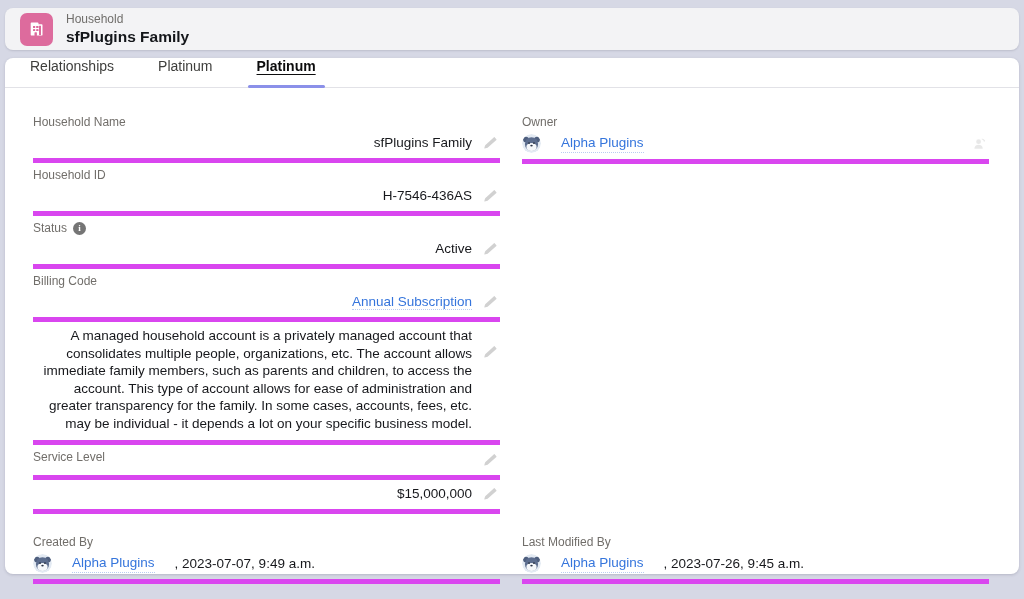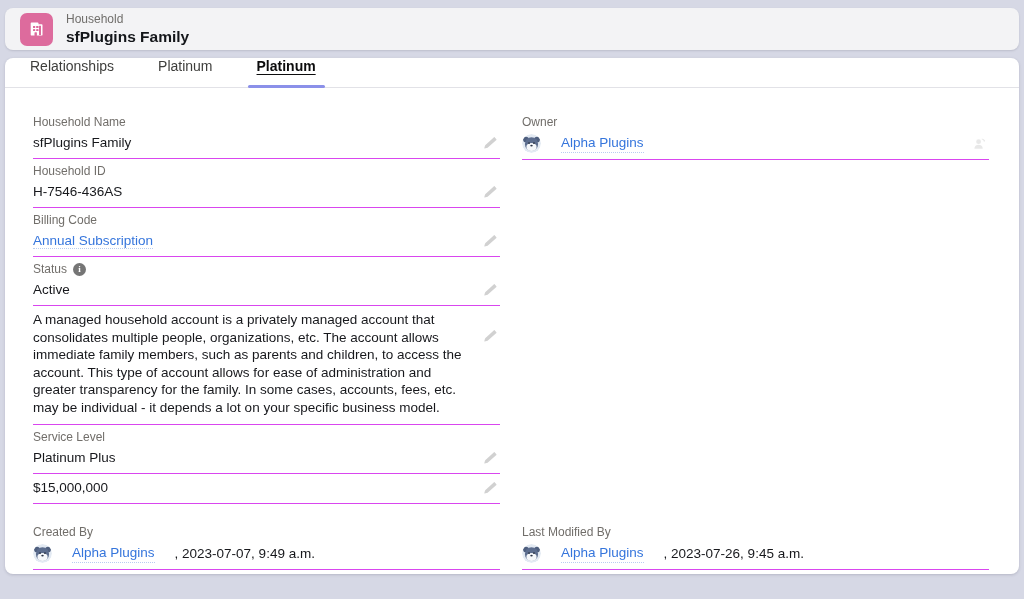--- a/index.html
+++ b/index.html
@@ -89,22 +89,23 @@
     flex: 1;
     display: grid;
     grid-template-columns: 1fr 1fr;
     column-gap: 22px;
     padding: 22px 30px 28px 28px;
   }
   .col { display: flex; flex-direction: column; }
 
   .field {
     position: relative;
-    border-bottom: 1px solid #d946ef;
+    border-bottom: 5px solid #d946ef;
     padding: 5px 0 6px 0;
+    text-align: right;
   }
   .field-label {
     font-size: 12px;
     color: #716e6a;
     line-height: 15px;
     margin-bottom: 4px;
     display: flex;
     align-items: center;
     gap: 6px;
   }
@@ -200,50 +201,49 @@
 
       <div class="field">
         <div class="field-label">Household ID</div>
         <div class="field-value">H-7546-436AS</div>
         <svg class="edit-btn" viewBox="0 0 16 16">
             <path fill="#c9c9c9" d="M11.8 1.9l2.3 2.3c.2.2.2.5 0 .7l-8.9 8.9-3 .8c-.3.1-.6-.2-.5-.5l.8-3 8.9-8.9c.2-.2.5-.2.7 0z" transform="rotate(3 8 8)"></path>
           </svg>
       </div>
 
       <div class="field">
+        <div class="field-label">
+          <span>Status</span>
+          <span class="info-icon">i</span>
+        </div>
+        <div class="field-value">Active</div>
+        <svg class="edit-btn" viewBox="0 0 16 16">
+            <path fill="#c9c9c9" d="M11.8 1.9l2.3 2.3c.2.2.2.5 0 .7l-8.9 8.9-3 .8c-.3.1-.6-.2-.5-.5l.8-3 8.9-8.9c.2-.2.5-.2.7 0z" transform="rotate(3 8 8)"></path>
+          </svg>
+      </div>
+
+      <div class="field">
         <div class="field-label">Billing Code</div>
         <div class="field-value">
           <a class="link">Annual Subscription</a>
         </div>
         <svg class="edit-btn" viewBox="0 0 16 16">
             <path fill="#c9c9c9" d="M11.8 1.9l2.3 2.3c.2.2.2.5 0 .7l-8.9 8.9-3 .8c-.3.1-.6-.2-.5-.5l.8-3 8.9-8.9c.2-.2.5-.2.7 0z" transform="rotate(3 8 8)"></path>
           </svg>
       </div>
 
       <div class="field">
-        <div class="field-label">
-          <span>Status</span>
-          <span class="info-icon">i</span>
-        </div>
-        <div class="field-value">Active</div>
-        <svg class="edit-btn" viewBox="0 0 16 16">
-            <path fill="#c9c9c9" d="M11.8 1.9l2.3 2.3c.2.2.2.5 0 .7l-8.9 8.9-3 .8c-.3.1-.6-.2-.5-.5l.8-3 8.9-8.9c.2-.2.5-.2.7 0z" transform="rotate(3 8 8)"></path>
-          </svg>
-      </div>
-
-      <div class="field">
         <div class="field-value" style="padding-bottom:2px;">A managed household account is a privately managed account that consolidates multiple people, organizations, etc. The account allows immediate family members, such as parents and children, to access the account. This type of account allows for ease of administration and greater transparency for the family. In some cases, accounts, fees, etc. may be individual - it depends a lot on your specific business model.</div>
         <svg class="edit-btn" style="bottom:auto;top:22px;" viewBox="0 0 16 16">
             <path fill="#c9c9c9" d="M11.8 1.9l2.3 2.3c.2.2.2.5 0 .7l-8.9 8.9-3 .8c-.3.1-.6-.2-.5-.5l.8-3 8.9-8.9c.2-.2.5-.2.7 0z" transform="rotate(3 8 8)"></path>
           </svg>
       </div>
 
       <div class="field">
         <div class="field-label">Service Level</div>
-        <div class="field-value">Platinum Plus</div>
         <svg class="edit-btn" viewBox="0 0 16 16">
             <path fill="#c9c9c9" d="M11.8 1.9l2.3 2.3c.2.2.2.5 0 .7l-8.9 8.9-3 .8c-.3.1-.6-.2-.5-.5l.8-3 8.9-8.9c.2-.2.5-.2.7 0z" transform="rotate(3 8 8)"></path>
           </svg>
       </div>
 
       <div class="field">
         <div class="field-value">$15,000,000</div>
         <svg class="edit-btn" viewBox="0 0 16 16">
             <path fill="#c9c9c9" d="M11.8 1.9l2.3 2.3c.2.2.2.5 0 .7l-8.9 8.9-3 .8c-.3.1-.6-.2-.5-.5l.8-3 8.9-8.9c.2-.2.5-.2.7 0z" transform="rotate(3 8 8)"></path>
           </svg>

